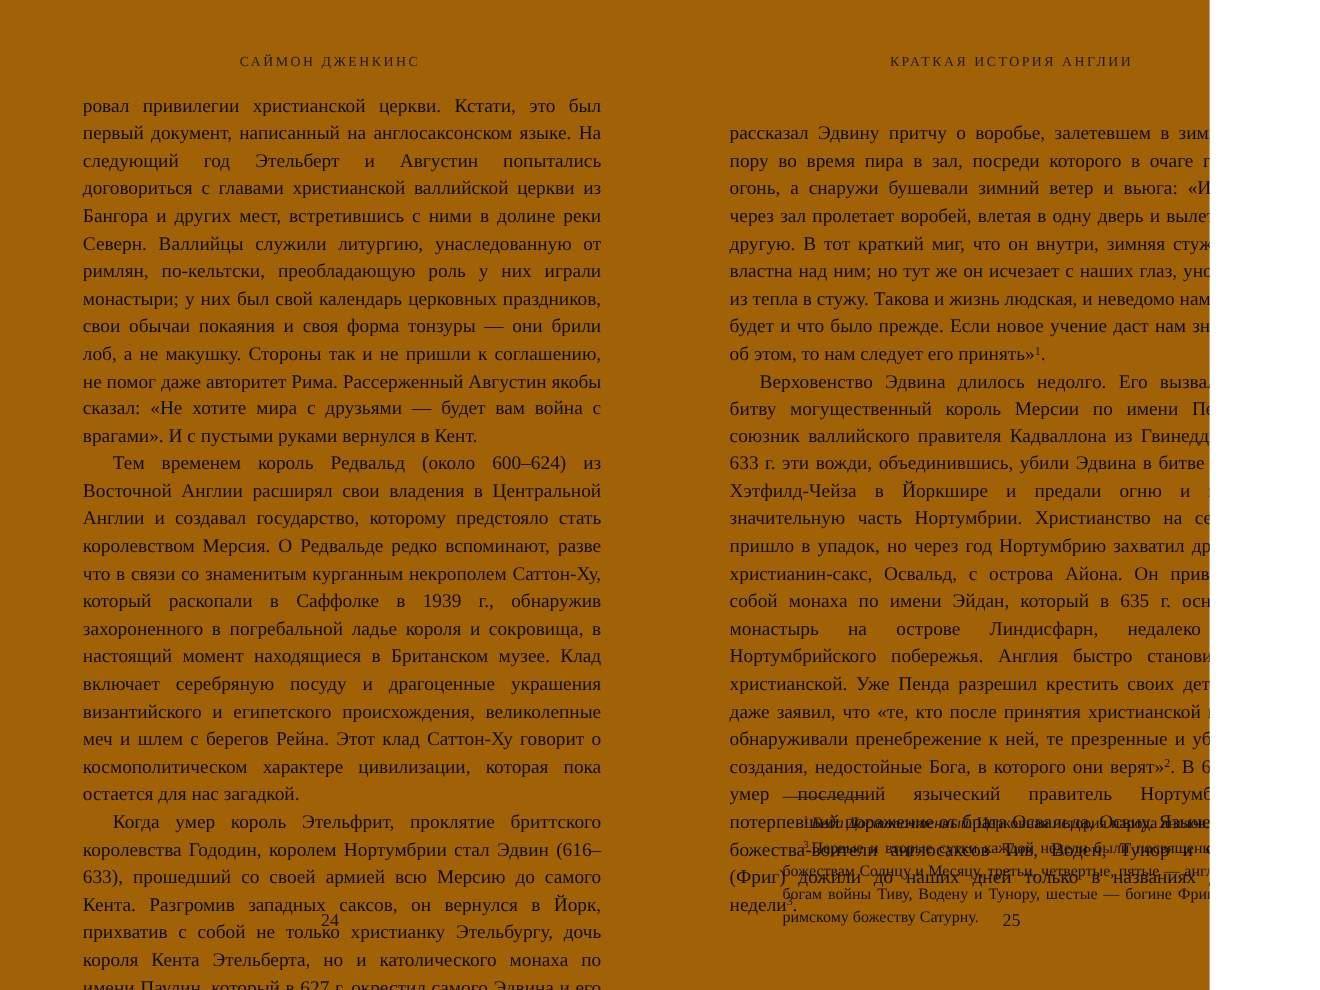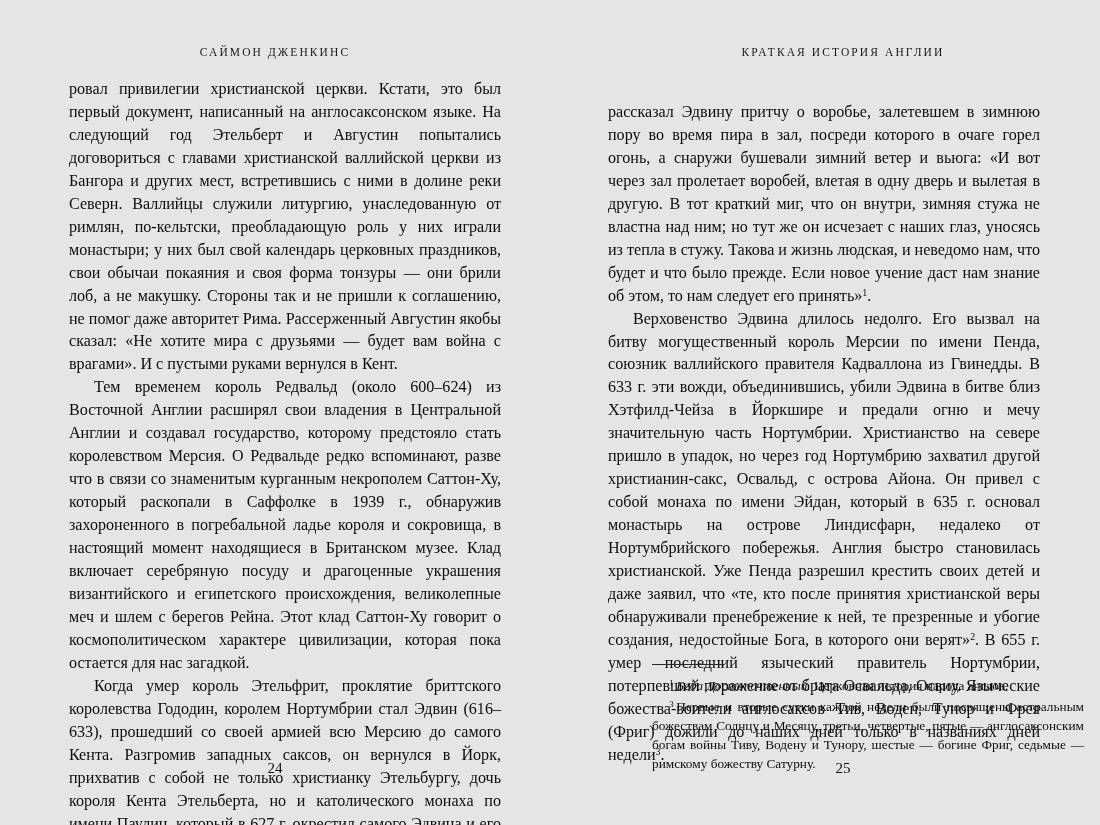--- a/index.html
+++ b/index.html
@@ -3,23 +3,23 @@
 <meta charset="utf-8">
 <title>Book spread</title>
 <style>
   html, body {
     margin: 0;
     padding: 0;
     background: #ffffff;
   }
   .page-spread {
     position: relative;
-    width: 1100px;
+    width: 1008px;
     height: 825px;
-    background: #e5e5e5;
+    background: #a16207;
     overflow: hidden;
     font-family: "Liberation Serif", "DejaVu Serif", serif;
     color: #0d0d0d;
   }
   .page {
     position: absolute;
     top: 0;
     height: 825px;
   }
   .page-left  { left: 0px;   width: 550px; }

